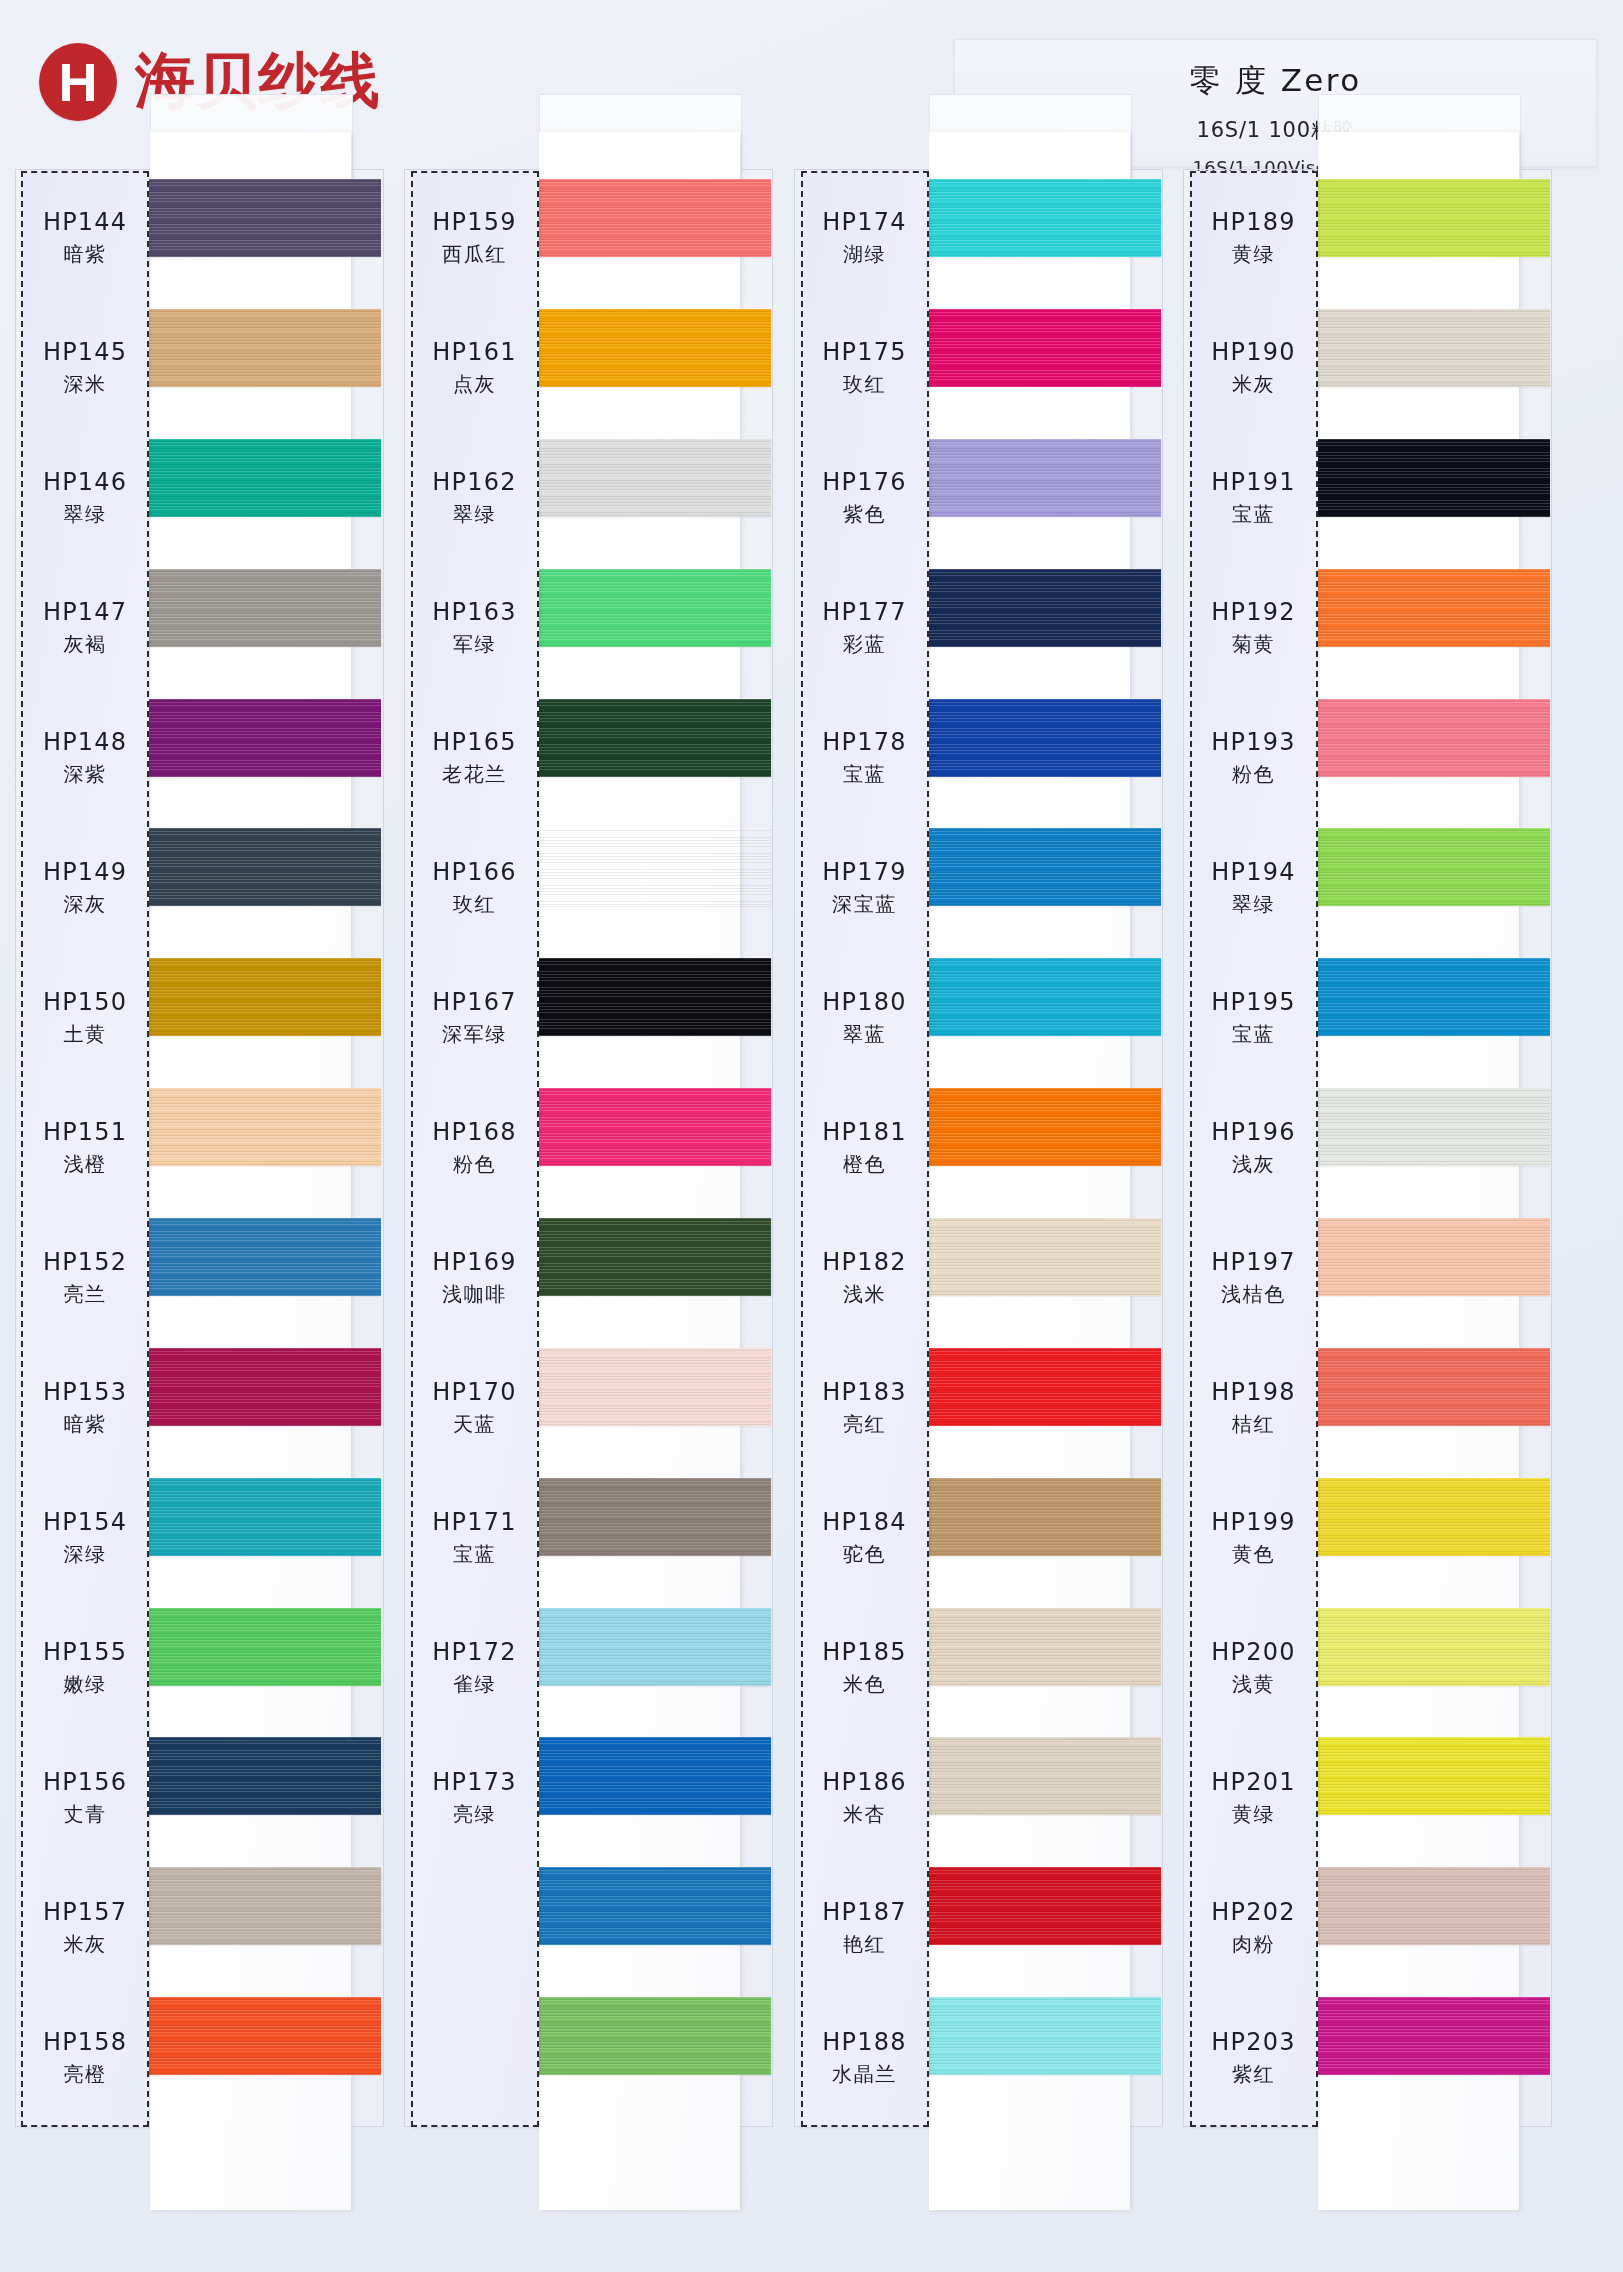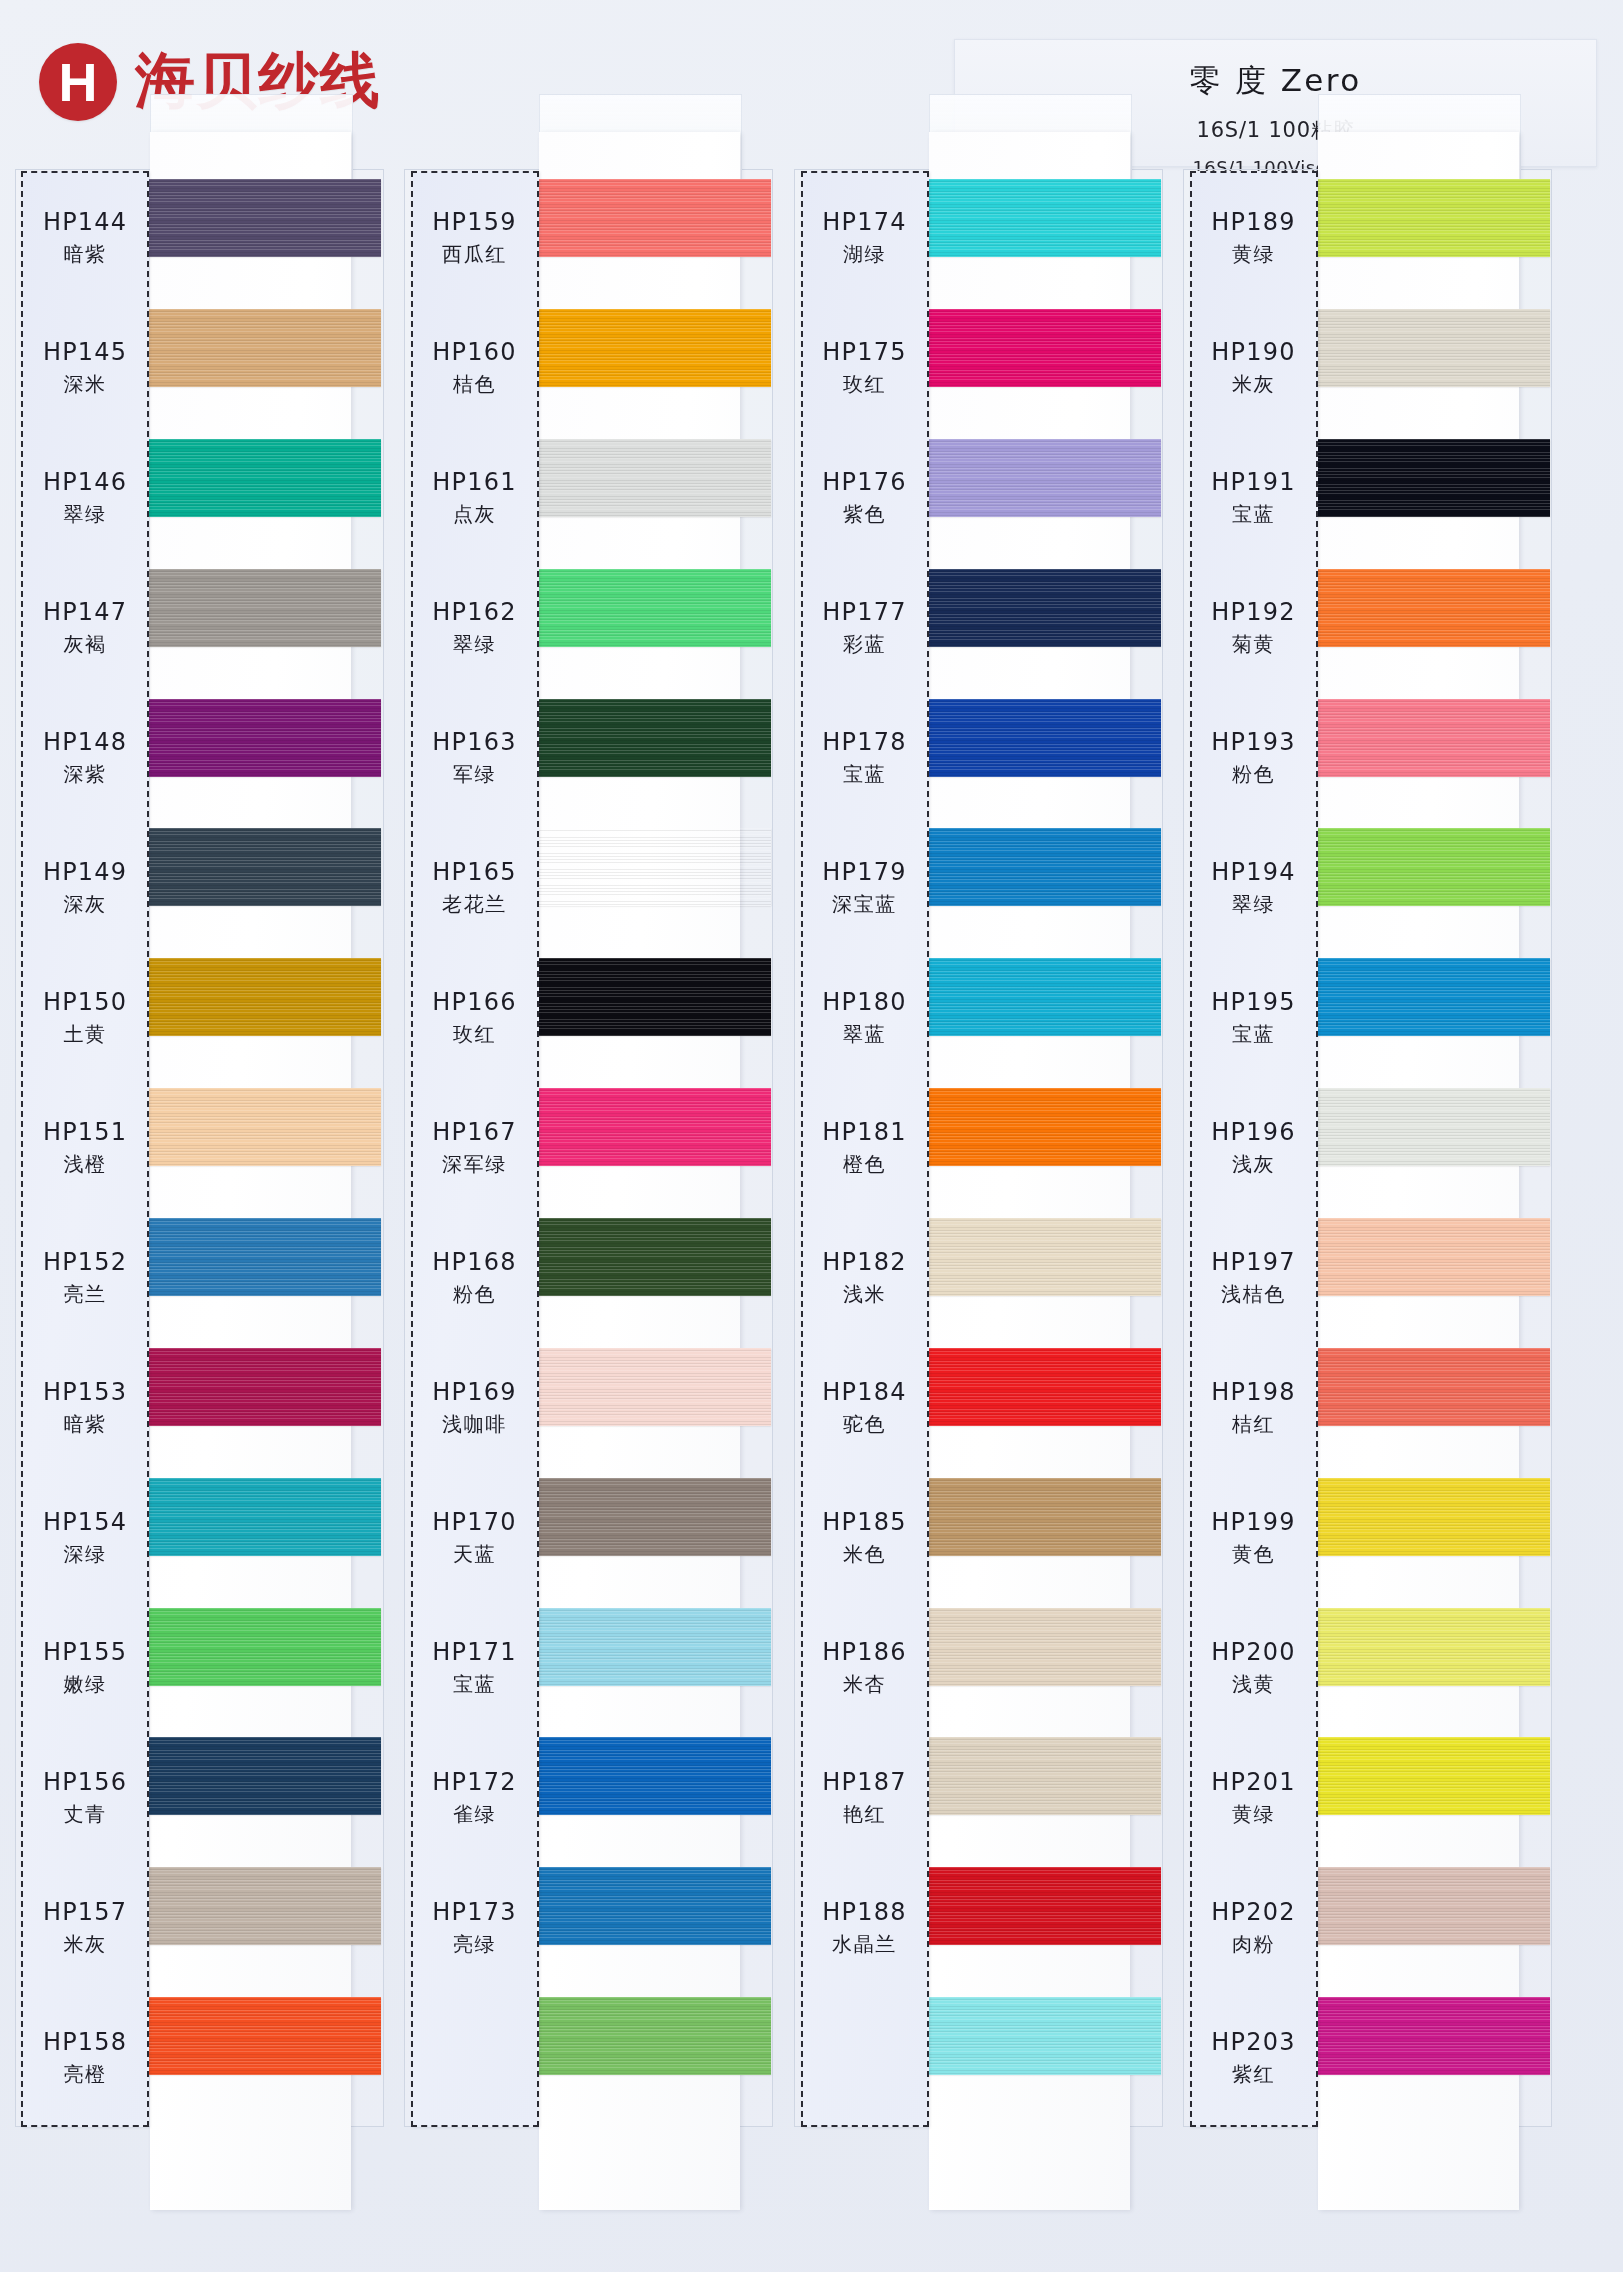--- a/index.html
+++ b/index.html
@@ -260,24 +260,20 @@
         <div class="swatch" style="top: 1865px; height: 78px; background: rgb(120, 191, 98);">
           <div class="threads"></div>
         </div>
       </div>
       <div class="label-strip" style="height: 1956px;">
         <div class="label-cell" style="height: 130px;">
           <div class="code">HP159</div>
           <div class="cn">西瓜红</div>
         </div>
         <div class="label-cell" style="height: 130px;">
-          <div class="code">HP160</div>
-          <div class="cn">桔色</div>
-        </div>
-        <div class="label-cell" style="height: 130px;">
           <div class="code">HP161</div>
           <div class="cn">点灰</div>
         </div>
         <div class="label-cell" style="height: 130px;">
           <div class="code">HP162</div>
           <div class="cn">翠绿</div>
         </div>
         <div class="label-cell" style="height: 130px;">
           <div class="code">HP163</div>
           <div class="cn">军绿</div>
@@ -401,20 +397,24 @@
         </div>
         <div class="label-cell" style="height: 130px;">
           <div class="code">HP181</div>
           <div class="cn">橙色</div>
         </div>
         <div class="label-cell" style="height: 130px;">
           <div class="code">HP182</div>
           <div class="cn">浅米</div>
         </div>
         <div class="label-cell" style="height: 130px;">
+          <div class="code">HP183</div>
+          <div class="cn">亮红</div>
+        </div>
+        <div class="label-cell" style="height: 130px;">
           <div class="code">HP184</div>
           <div class="cn">驼色</div>
         </div>
         <div class="label-cell" style="height: 130px;">
           <div class="code">HP185</div>
           <div class="cn">米色</div>
         </div>
         <div class="label-cell" style="height: 130px;">
           <div class="code">HP186</div>
           <div class="cn">米杏</div>

